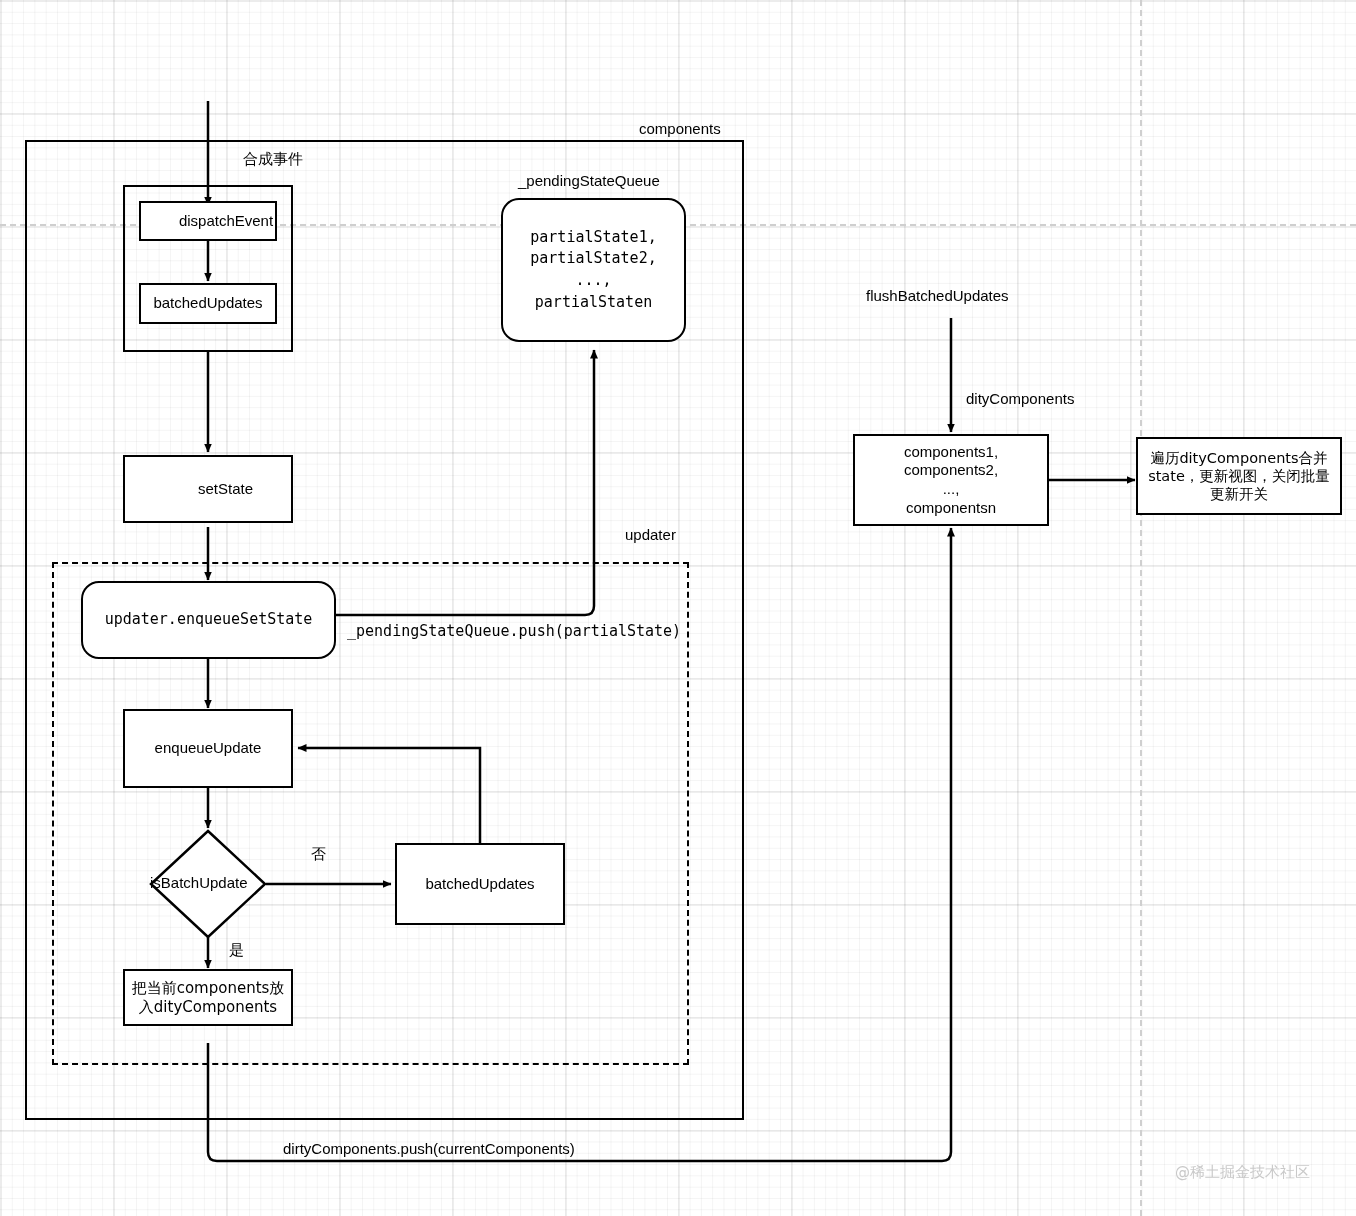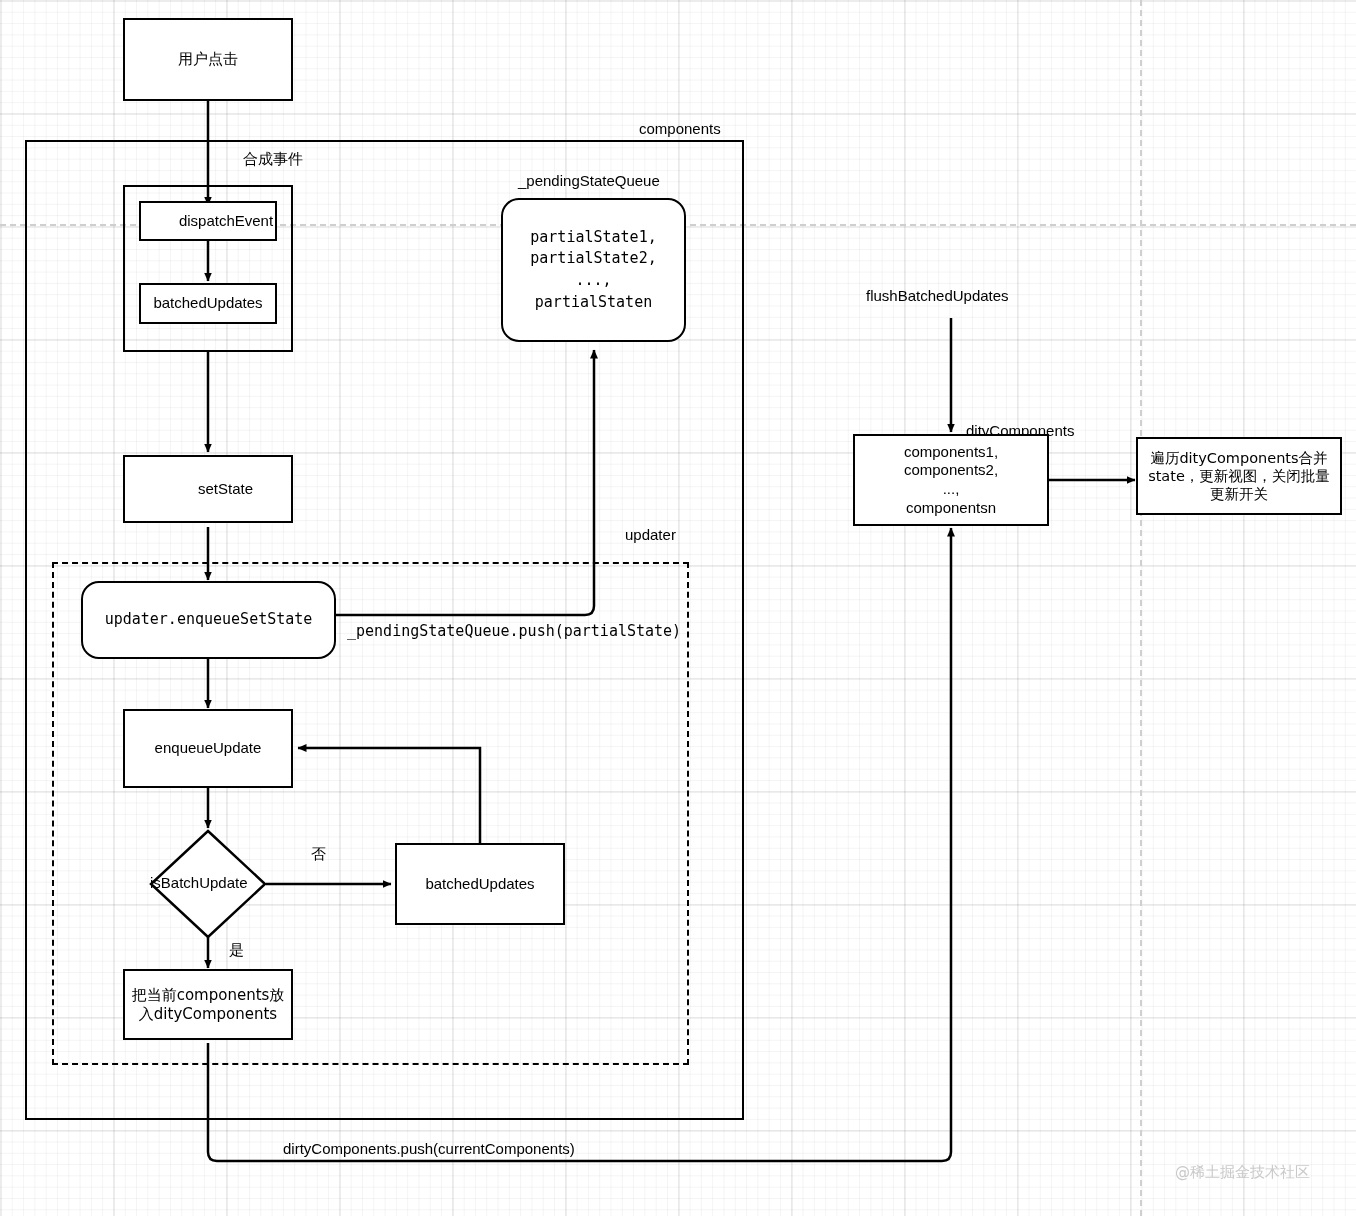--- a/index.html
+++ b/index.html
@@ -142,21 +142,20 @@
 
   <div class="container-box" style="left:25px; top:140px; width:719px; height:980px;"></div>
   <div class="edge-label" style="left:639px; top:120px;">components</div>
 
   <div class="container-box" style="left:123px; top:185px; width:170px; height:167px;"></div>
   <div class="edge-label cjk" style="left:243px; top:150px;">合成事件</div>
 
   <div class="dashed-box" style="left:52px; top:562px; width:637px; height:503px;"></div>
   <div class="edge-label" style="left:625px; top:526px;">updater</div>
 
-  <div class="node cjk" style="left:123px; top:18px; width:170px; height:83px;">用户点击</div>
 
   <div class="node" style="left:139px; top:201px; width:138px; height:40px;padding-left:40px;">dispatchEvent</div>
 
   <div class="node" style="left:139px; top:283px; width:138px; height:41px;">batchedUpdates</div>
 
   <div class="edge-label" style="left:518px; top:172px;">_pendingStateQueue</div>
   <div class="node mono" style="left:501px; top:198px; width:185px; height:144px; white-space:pre;">partialState1,
 partialState2,
 ...,
 partialStaten</div>
@@ -172,27 +171,27 @@
   <svg class="layer" style="pointer-events:none;" viewBox="0 0 1356 1216">
     <polygon points="208,831 265,884 208,937 151,884" fill="#ffffff" stroke="#000000" stroke-width="2.5"></polygon>
   </svg>
   <div class="edge-label" style="left:150px; top:874px; font-size:15px;">isBatchUpdate</div>
 
   <div class="edge-label cjk" style="left:311px; top:845px;">否</div>
   <div class="edge-label cjk" style="left:229px; top:941px;">是</div>
 
   <div class="node" style="left:395px; top:843px; width:170px; height:82px;">batchedUpdates</div>
 
-  <div class="node cjk" style="left:123px; top:969px; width:170px; height:71px;">把当前components放入dityComponents</div>
+  <div class="node cjk" style="left:123px; top:969px; width:170px; height:57px;">把当前components放入dityComponents</div>
 
   <div class="edge-label" style="left:283px; top:1140px;">dirtyComponents.push(currentComponents)</div>
 
   <div class="edge-label" style="left:866px; top:287px;">flushBatchedUpdates</div>
 
-  <div class="edge-label" style="left:966px; top:422px;">dityComponents</div>
+  <div class="edge-label" style="left:966px; top:390px;">dityComponents</div>
   <div class="node" style="left:853px; top:434px; width:196px; height:92px; white-space:pre;">components1,
 components2,
 ...,
 componentsn</div>
 
   <div class="node cjk" style="left:1136px; top:437px; width:206px; height:78px; font-size:14.5px;">遍历dityComponents合并state，更新视图，关闭批量更新开关</div>
 
   <div class="watermark" style="left:1175px; top:1163px;">@稀土掘金技术社区</div>
 
 </div>

